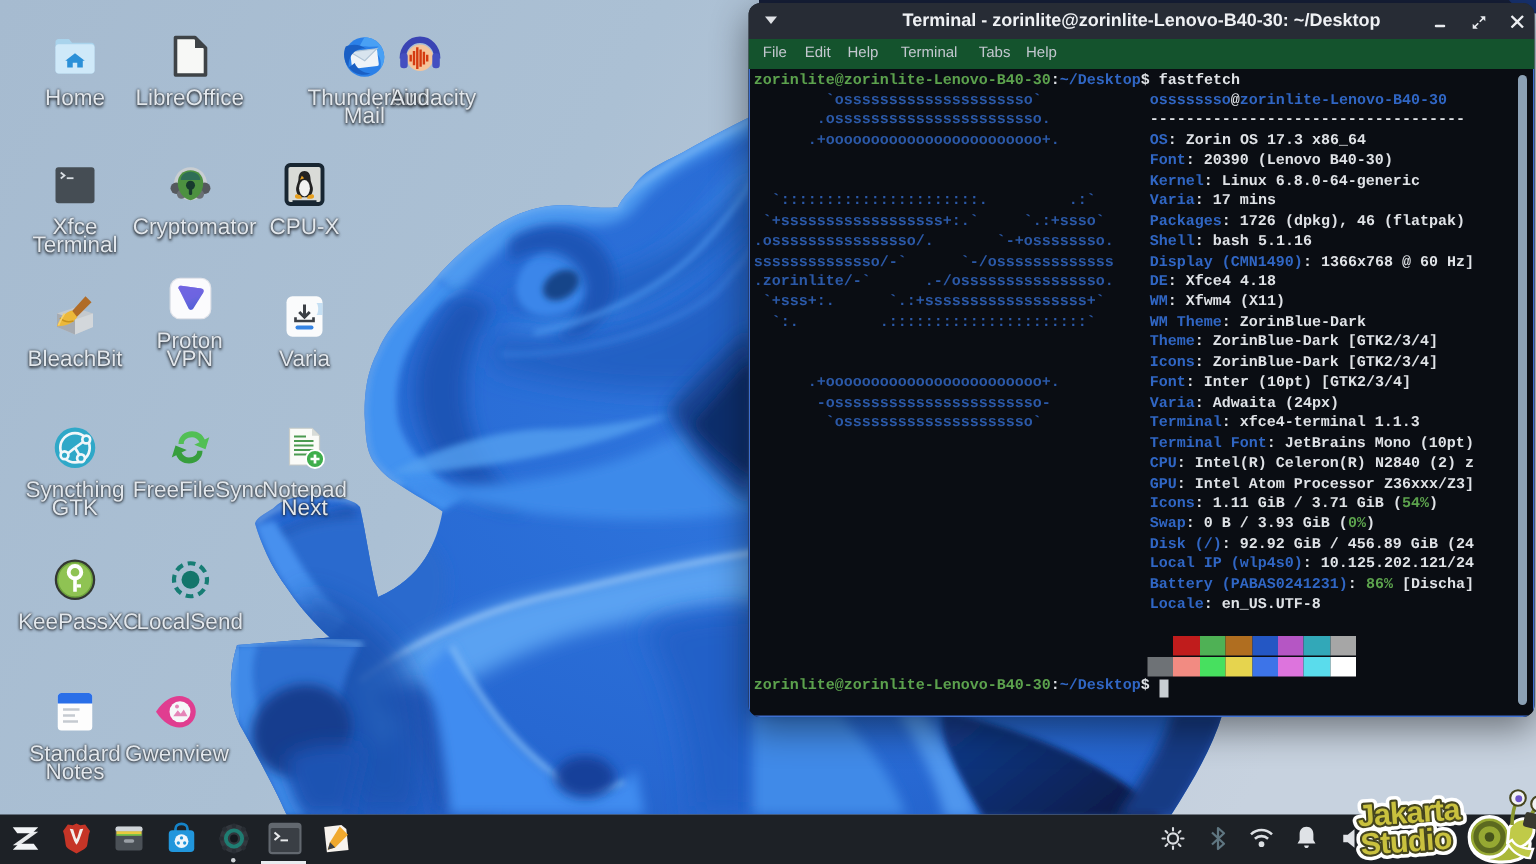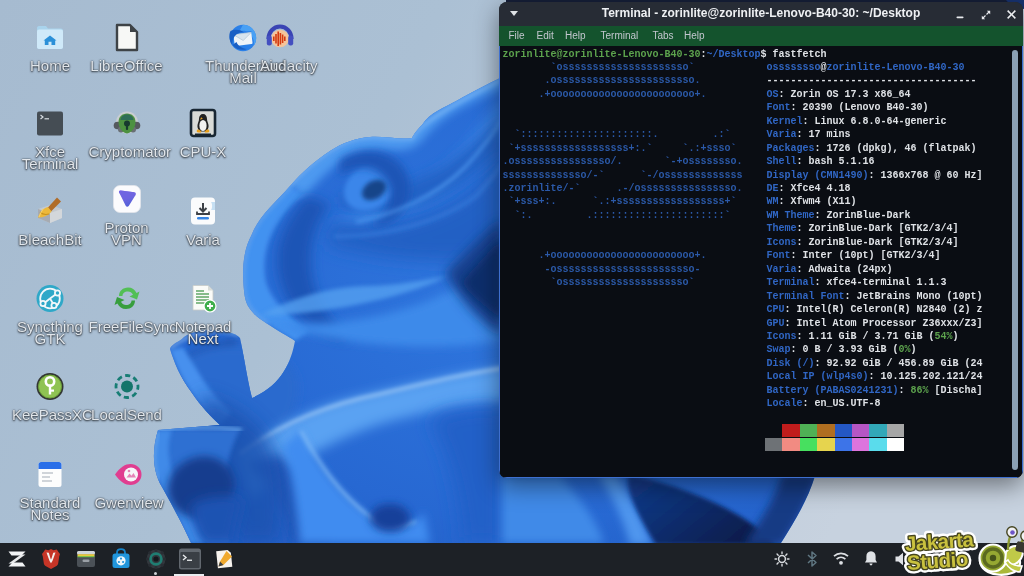--- a/index.html
+++ b/index.html
@@ -297,21 +297,21 @@
           <rect x="4.5" y="3" width="23" height="25" rx="2.5" fill="#fdfdfd"></rect>
           <path d="M4.5 5.5 C4.5 4.1 5.6 3 7 3 H25 C26.4 3 27.5 4.1 27.5 5.5 V10 H4.5 Z" fill="#2a6fe8"></path>
           <g stroke="#c5cad0" stroke-width="1.6">
             <line x1="8" y1="14" x2="19" y2="14"></line>
             <line x1="8" y1="18" x2="16" y2="18"></line>
             <line x1="8" y1="22" x2="18" y2="22"></line>
           </g>
         </svg>
         <div class="lb">Standard<br>Notes</div>
       </div>
-      <div class="di" style="left:91px;top:459px;">
+      <div class="di" style="left:80px;top:459px;">
         <svg width="32" height="31" viewBox="0 0 32 31">
           <path d="M2 15.5 C7 8 12.5 5 17.5 5 C23.5 5 28.5 9.5 28.5 15.5 C28.5 21.5 23.5 26 17.5 26 C12.5 26 7 23 2 15.5 Z" fill="#e03d90"></path>
           <circle cx="18" cy="15.5" r="7" fill="#f6f7f9"></circle>
           <path d="M13.5 18.5 L16.5 14.5 L18.5 16.8 L20.5 14 L23 18.5 Z" fill="#e585b8"></path>
           <circle cx="16" cy="12" r="1.3" fill="#e585b8"></circle>
         </svg>
         <div class="lb">Gwenview</div>
       </div>
     </div>
 <div id="term">
@@ -356,20 +356,21 @@
         <div id="pal2">
           <b style="background:#6e7276;"></b>
           <b style="background:#f28b82;"></b>
           <b style="background:#47e05f;"></b>
           <b style="background:#e6d44e;"></b>
           <b style="background:#3d74e8;"></b>
           <b style="background:#dd74dd;"></b>
           <b style="background:#5adcec;"></b>
           <b style="background:#ffffff;"></b>
         </div>
+<pre class="t" id="prompt2" style="top:405px;"><span class="G">zorinlite@zorinlite-Lenovo-B40-30</span>:<span class="L">~/Desktop</span>$ <span id="cur">&nbsp;</span></pre>
       </div>
   <div id="sbar" style="position:absolute;right:5px;top:48px;bottom:8px;width:6px;background:#8ba0b4;border-radius:3px;"></div>
       <div id="tbar">
         <div id="tarrow"></div>
         <div class="wbtn" style="left:449px;">
           <svg width="8" height="10" viewBox="0 0 8 10">
             <rect x="0.5" y="6.5" width="7" height="1.7" rx="0.8" fill="#e8eaee"></rect>
           </svg>
         </div>
         <div class="wbtn" style="left:475px;">

